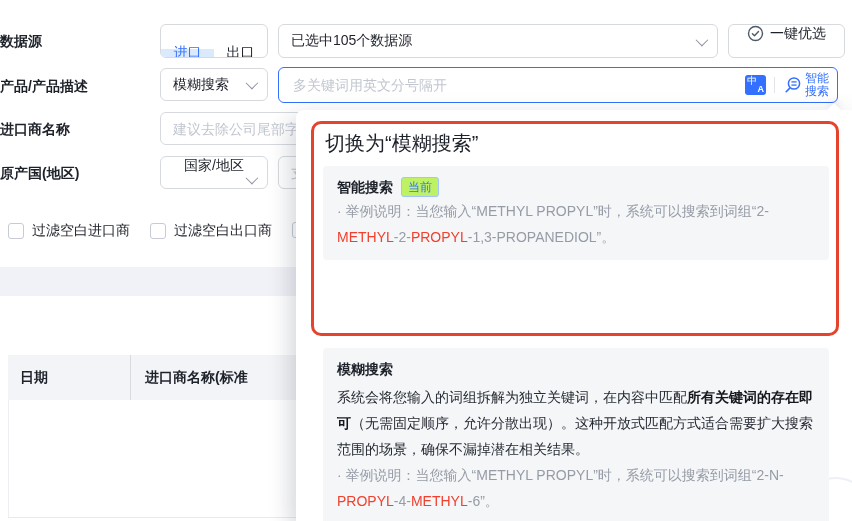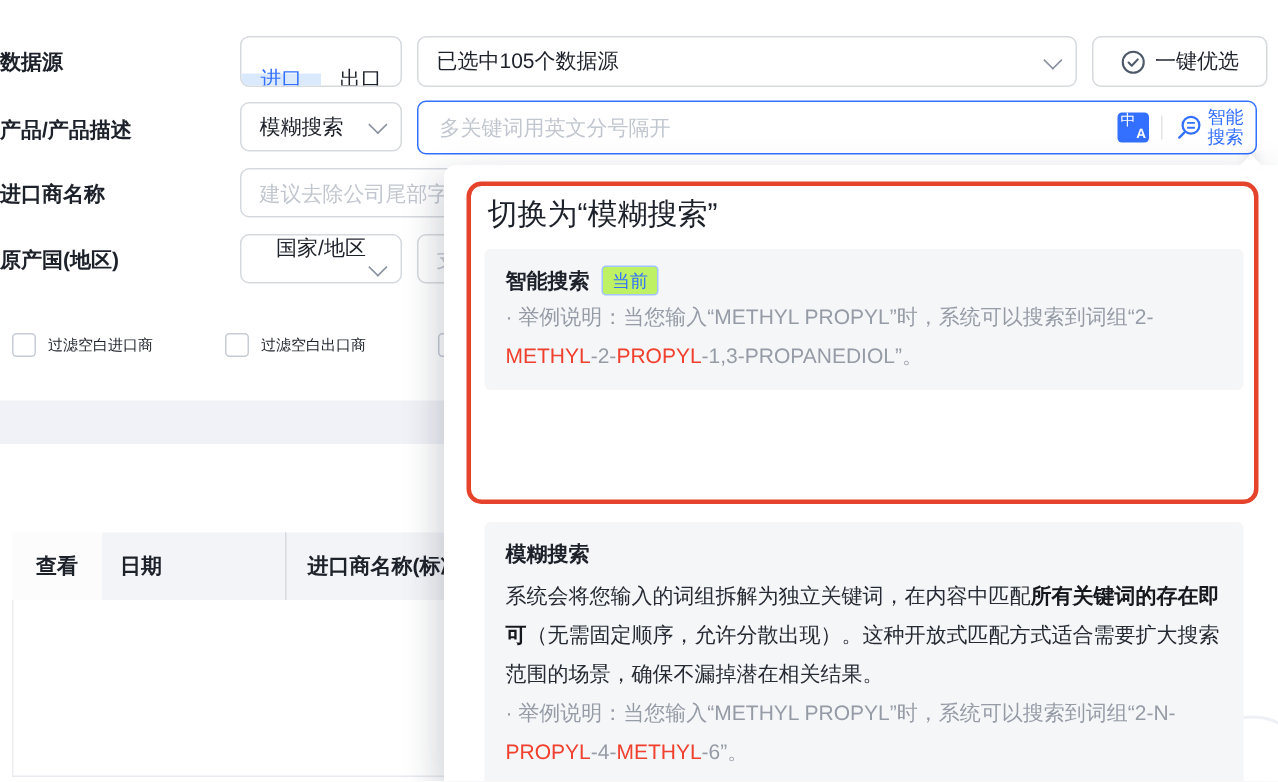--- a/index.html
+++ b/index.html
@@ -13,41 +13,41 @@
   .seg{flex:1;display:flex;align-items:center;justify-content:center;font-size:14px;cursor:pointer;margin-top:24px;}
   .seg.active{background:#dbe9fd;color:#3370ff;}
   
   .selectbox{position:absolute;height:34px;border:1px solid #d6d9de;border-radius:6px;background:#fff;
              display:flex;align-items:center;padding:0 12px;font-size:14px;color:#1d2129;
              box-sizing:border-box;cursor:pointer;}
   .selectbox .chev{margin-left:auto;}
   .chev{width:8px;height:8px;border-right:1.5px solid #8a919f;border-bottom:1.5px solid #8a919f;
         transform:rotate(45deg) translateY(-2px);flex:0 0 auto;}
   .btn{position:absolute;height:34px;border:1px solid #d6d9de;border-radius:6px;background:#fff;
-       display:flex;align-items:center;justify-content:center;gap:6px;font-size:14px;color:#1d2129;
+       display:flex;align-items:flex-start;justify-content:center;gap:6px;font-size:14px;color:#1d2129;
        box-sizing:border-box;cursor:pointer;}
   .plaininput{position:absolute;height:33px;border:1px solid #d6d9de;border-radius:6px;background:#fff;
               padding:0 12px;font-size:14px;color:#1d2129;box-sizing:border-box;outline:none;
               font-family:"Liberation Sans","DejaVu Sans",sans-serif;}
   .plaininput::placeholder{color:#c1c6cf;}
   .maininput{position:absolute;left:278px;top:67px;width:560px;height:36px;border:1px solid #3370ff;
              border-radius:6px;background:#fff;display:flex;align-items:center;padding:0 8px 0 12px;
              box-sizing:border-box;}
   .maininput input{flex:1;min-width:0;border:none;outline:none;font-size:14px;color:#1d2129;
                    font-family:"Liberation Sans","DejaVu Sans",sans-serif;}
   .maininput input::placeholder{color:#c1c6cf;}
   .tricon{position:relative;width:21px;height:20px;background:#3370ff;border-radius:3px;flex:0 0 auto;
           color:#fff;cursor:pointer;}
   .tricon .zh{position:absolute;left:2px;top:1px;font-size:10px;line-height:10px;}
   .tricon .en{position:absolute;right:2px;bottom:1px;font-size:9px;font-weight:700;line-height:9px;}
   .vsep{width:1px;height:16px;background:#e2e4e9;margin:0 8px;flex:0 0 auto;}
   .smarttxt{font-size:12px;line-height:13px;color:#3370ff;margin-left:3px;cursor:pointer;white-space:nowrap;}
   .cb{position:absolute;top:222px;display:flex;align-items:center;cursor:pointer;}
   .cbbox{width:16px;height:16px;border:1px solid #c6cbd4;border-radius:3px;background:#fff;box-sizing:border-box;}
-  .cblabel{margin-left:8px;font-size:10px;color:#1d2129;white-space:nowrap;}
+  .cblabel{margin-left:8px;font-size:14px;color:#1d2129;white-space:nowrap;}
   .band{position:absolute;left:0;right:0;top:267px;height:29px;background:#f1f2f7;}
   
   .thead{position:absolute;left:8px;right:0;top:355px;height:45px;display:flex;font-size:14px;font-weight:700;}
   .th1{width:60px;background:#fcfcfd;display:flex;align-items:center;justify-content:center;}
   .th2{width:122px;background:#f3f4f7;display:flex;align-items:center;padding-left:12px;box-sizing:border-box;}
   .th3{flex:1;background:#f3f4f7;display:flex;align-items:center;padding-left:14px;border-left:1px solid #d7dade;
        box-sizing:border-box;white-space:nowrap;overflow:hidden;}
   .tbody{position:absolute;left:8px;right:0;top:400px;height:117px;background:#fff;border-left:1px solid #eceef2;}
   .tbottom{position:absolute;left:8px;right:0;top:517px;height:1px;background:#e8eaef;}
   
@@ -144,21 +144,20 @@
     <span class="cbbox"></span>
     <span class="cblabel">过滤空白出口商</span>
   </div>
   <div class="cb" style="left:292px">
     <span class="cbbox"></span>
   </div>
 
   <div class="band"></div>
 
   <div class="thead">
-    <div class="th1">查看</div>
     <div class="th2">日期</div>
     <div class="th3">进口商名称(标准</div>
   </div>
   <div class="tbody"></div>
   <div class="tbottom"></div>
 
   <div class="popup">
     <div class="curve"></div>
     <div class="redbox"></div>
     <div class="ptitle">切换为“模糊搜索”</div>

